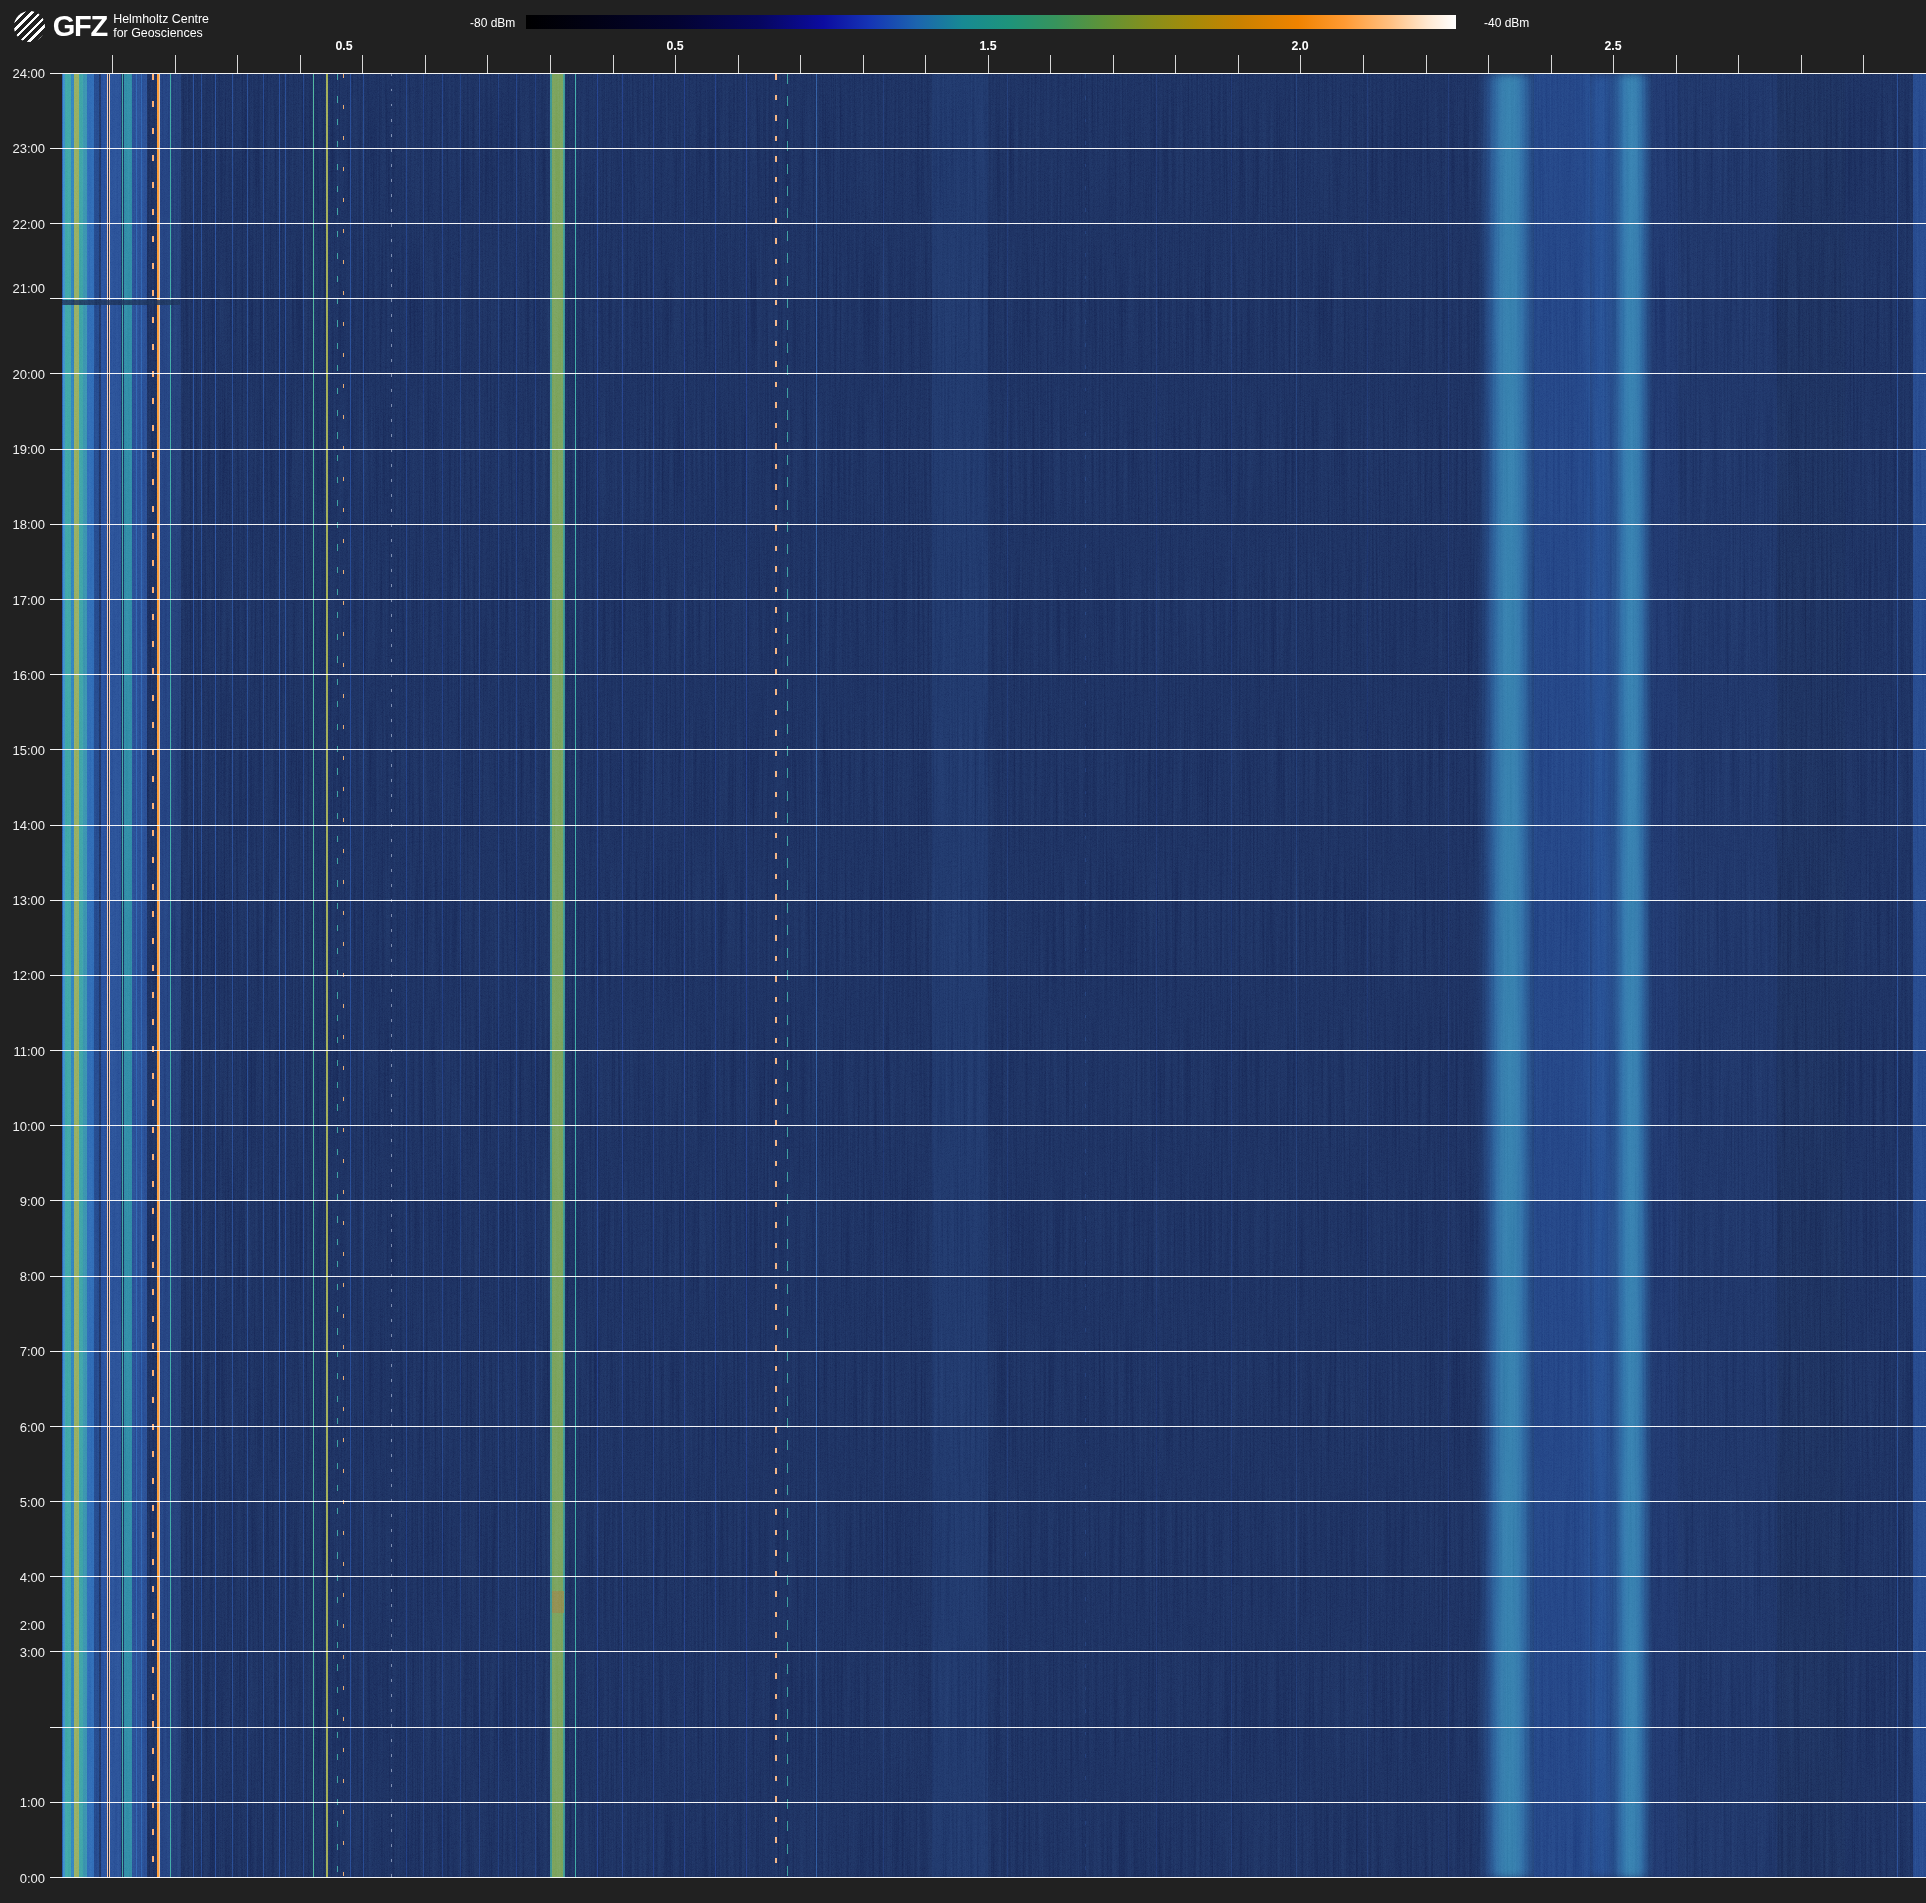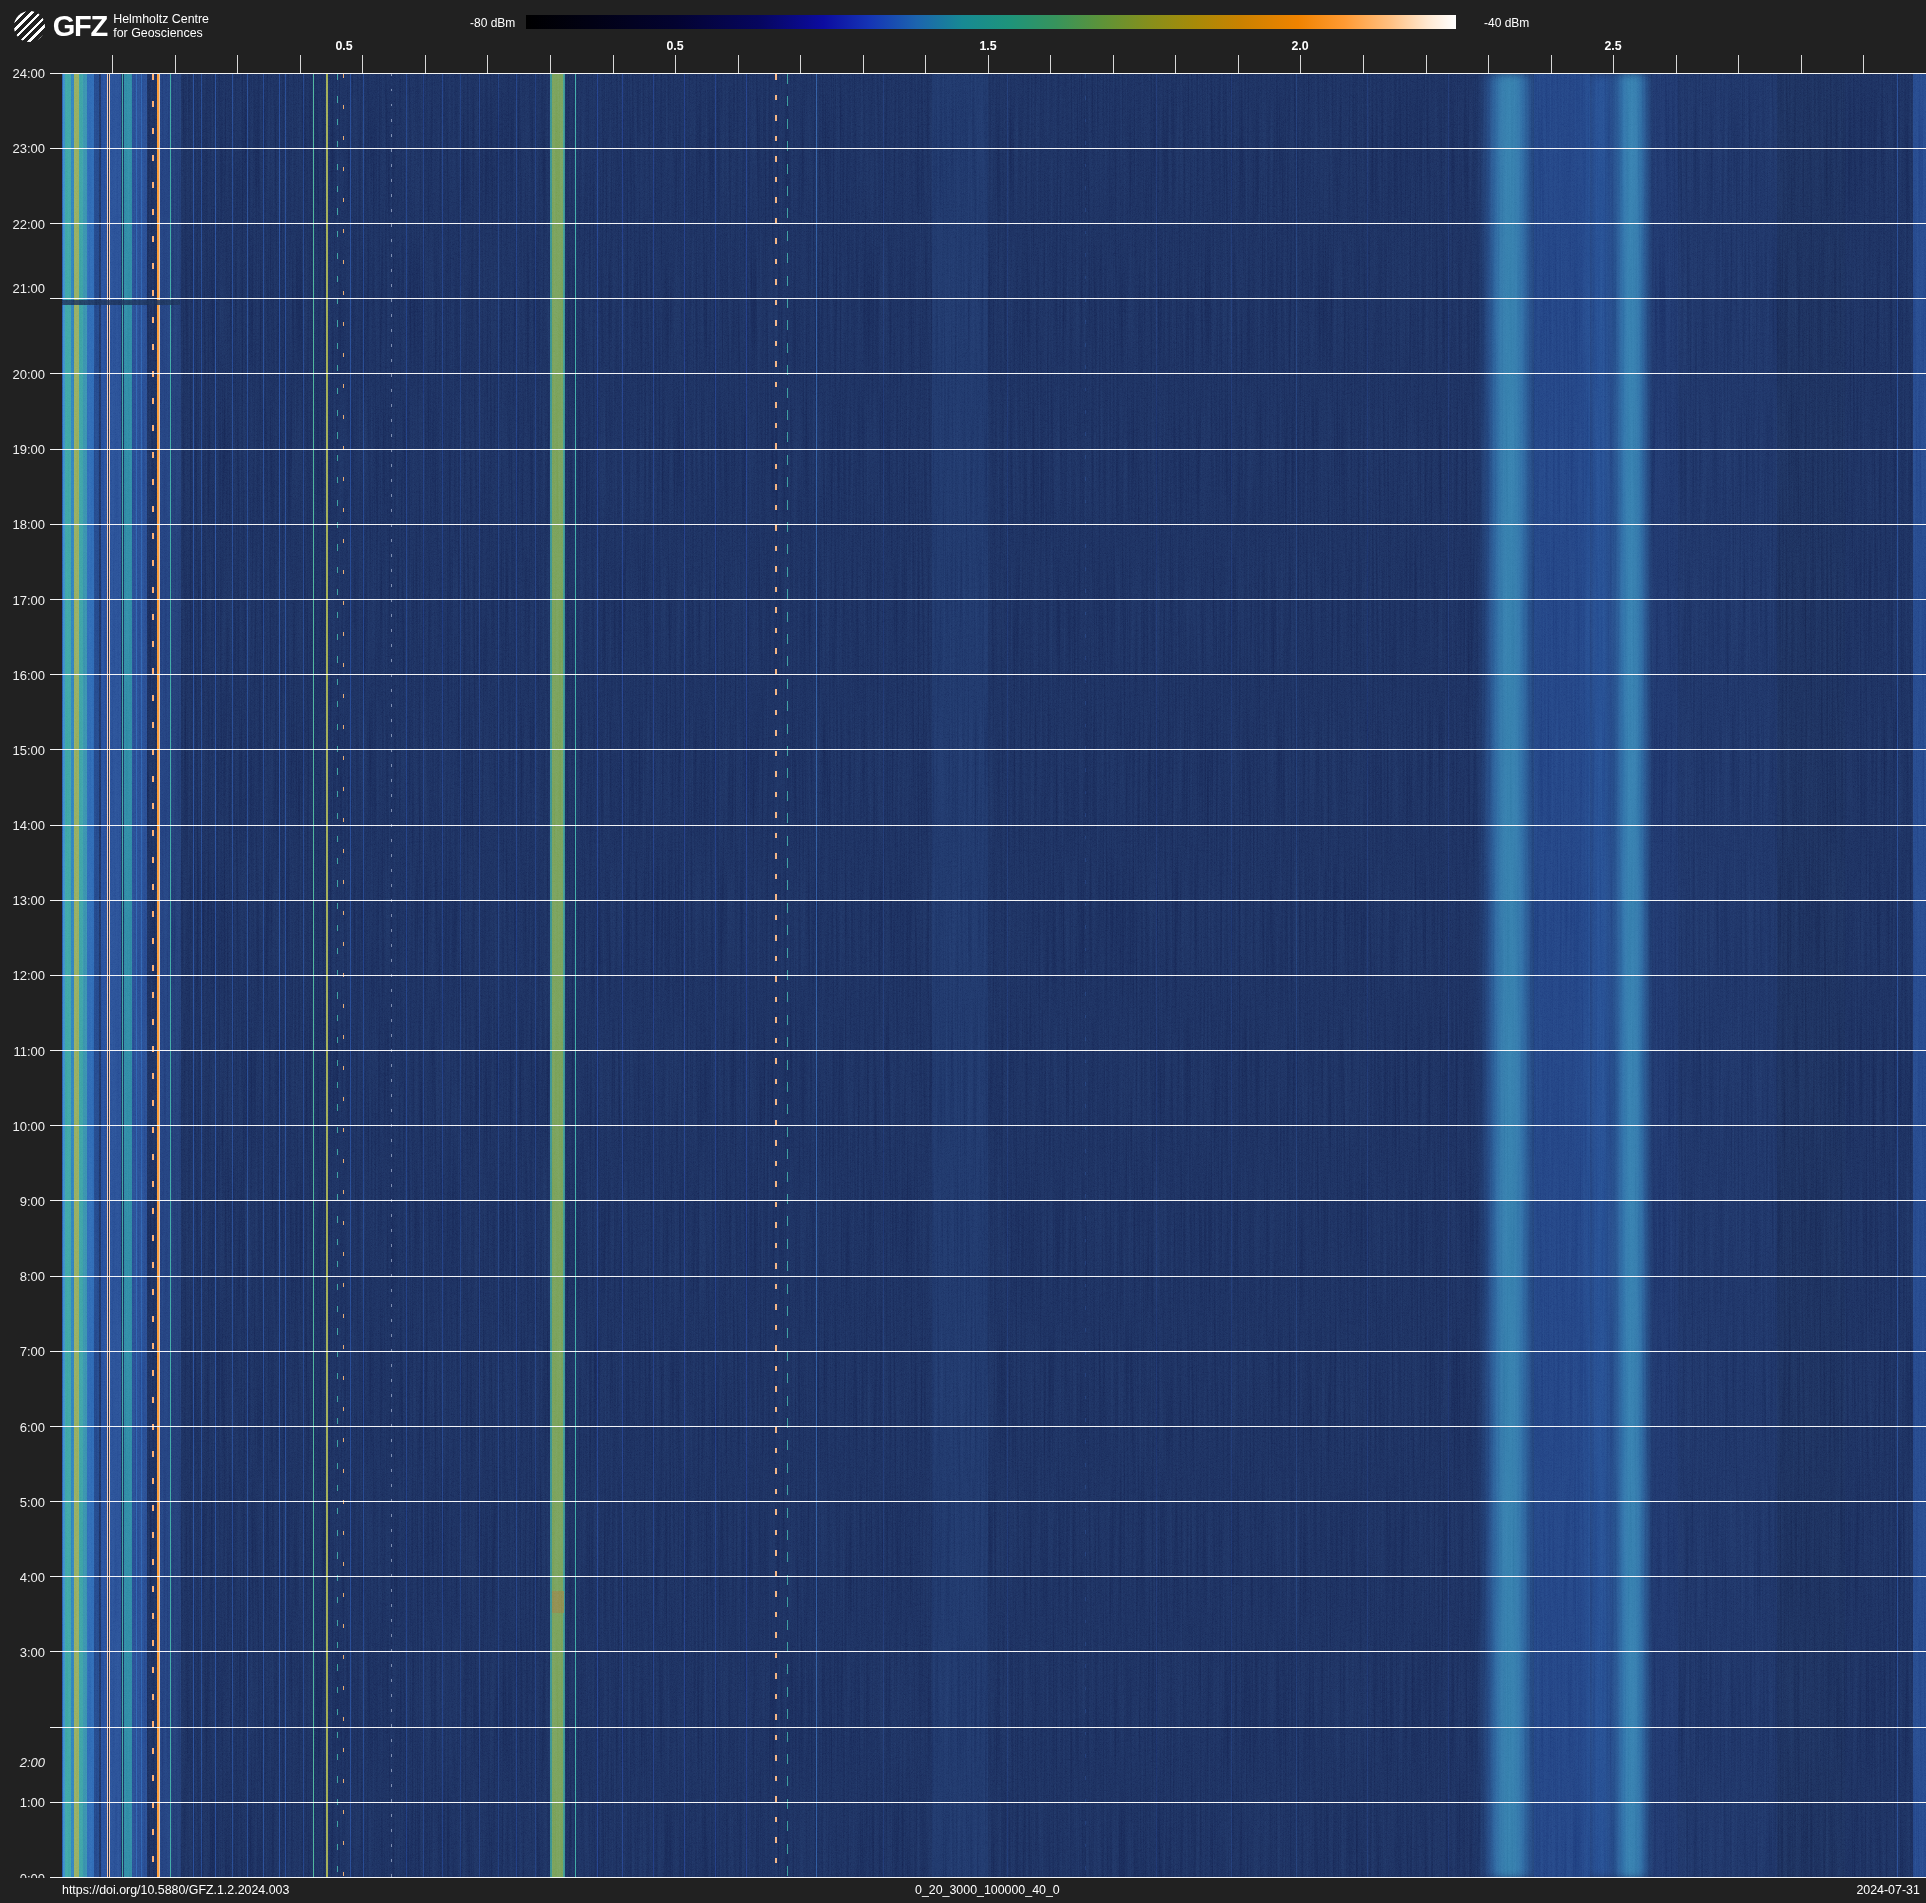--- a/index.html
+++ b/index.html
@@ -232,27 +232,22 @@
       <div class="hour-label" style="top: 1351px;">7:00</div>
       <div class="gridline" style="top: 1426px;"></div>
       <div class="hour-label" style="top: 1427px;">6:00</div>
       <div class="gridline" style="top: 1501px;"></div>
       <div class="hour-label" style="top: 1502px;">5:00</div>
       <div class="gridline" style="top: 1576px;"></div>
       <div class="hour-label" style="top: 1577px;">4:00</div>
       <div class="gridline" style="top: 1651px;"></div>
       <div class="hour-label" style="top: 1652px;">3:00</div>
       <div class="gridline" style="top: 1727px;"></div>
-      <div class="hour-label" style="top: 1762px; font-style: italic;">2:00</div>
+      <div class="hour-label" style="top: 1625px;">2:00</div>
       <div class="gridline" style="top: 1802px;"></div>
       <div class="hour-label" style="top: 1802px;">1:00</div>
       <div class="gridline" style="top: 1877px;"></div>
       <div class="hour-label" style="top: 1878px;">0:00</div>
     </div>
 
-  <div id="footer">
-    <span class="doi">https://doi.org/10.5880/GFZ.1.2.2024.003</span>
-    <span class="fname">0_20_3000_100000_40_0</span>
-    <span class="fdate">2024-07-31</span>
-  </div>
 
 </div>
 
 
 </body></html>

